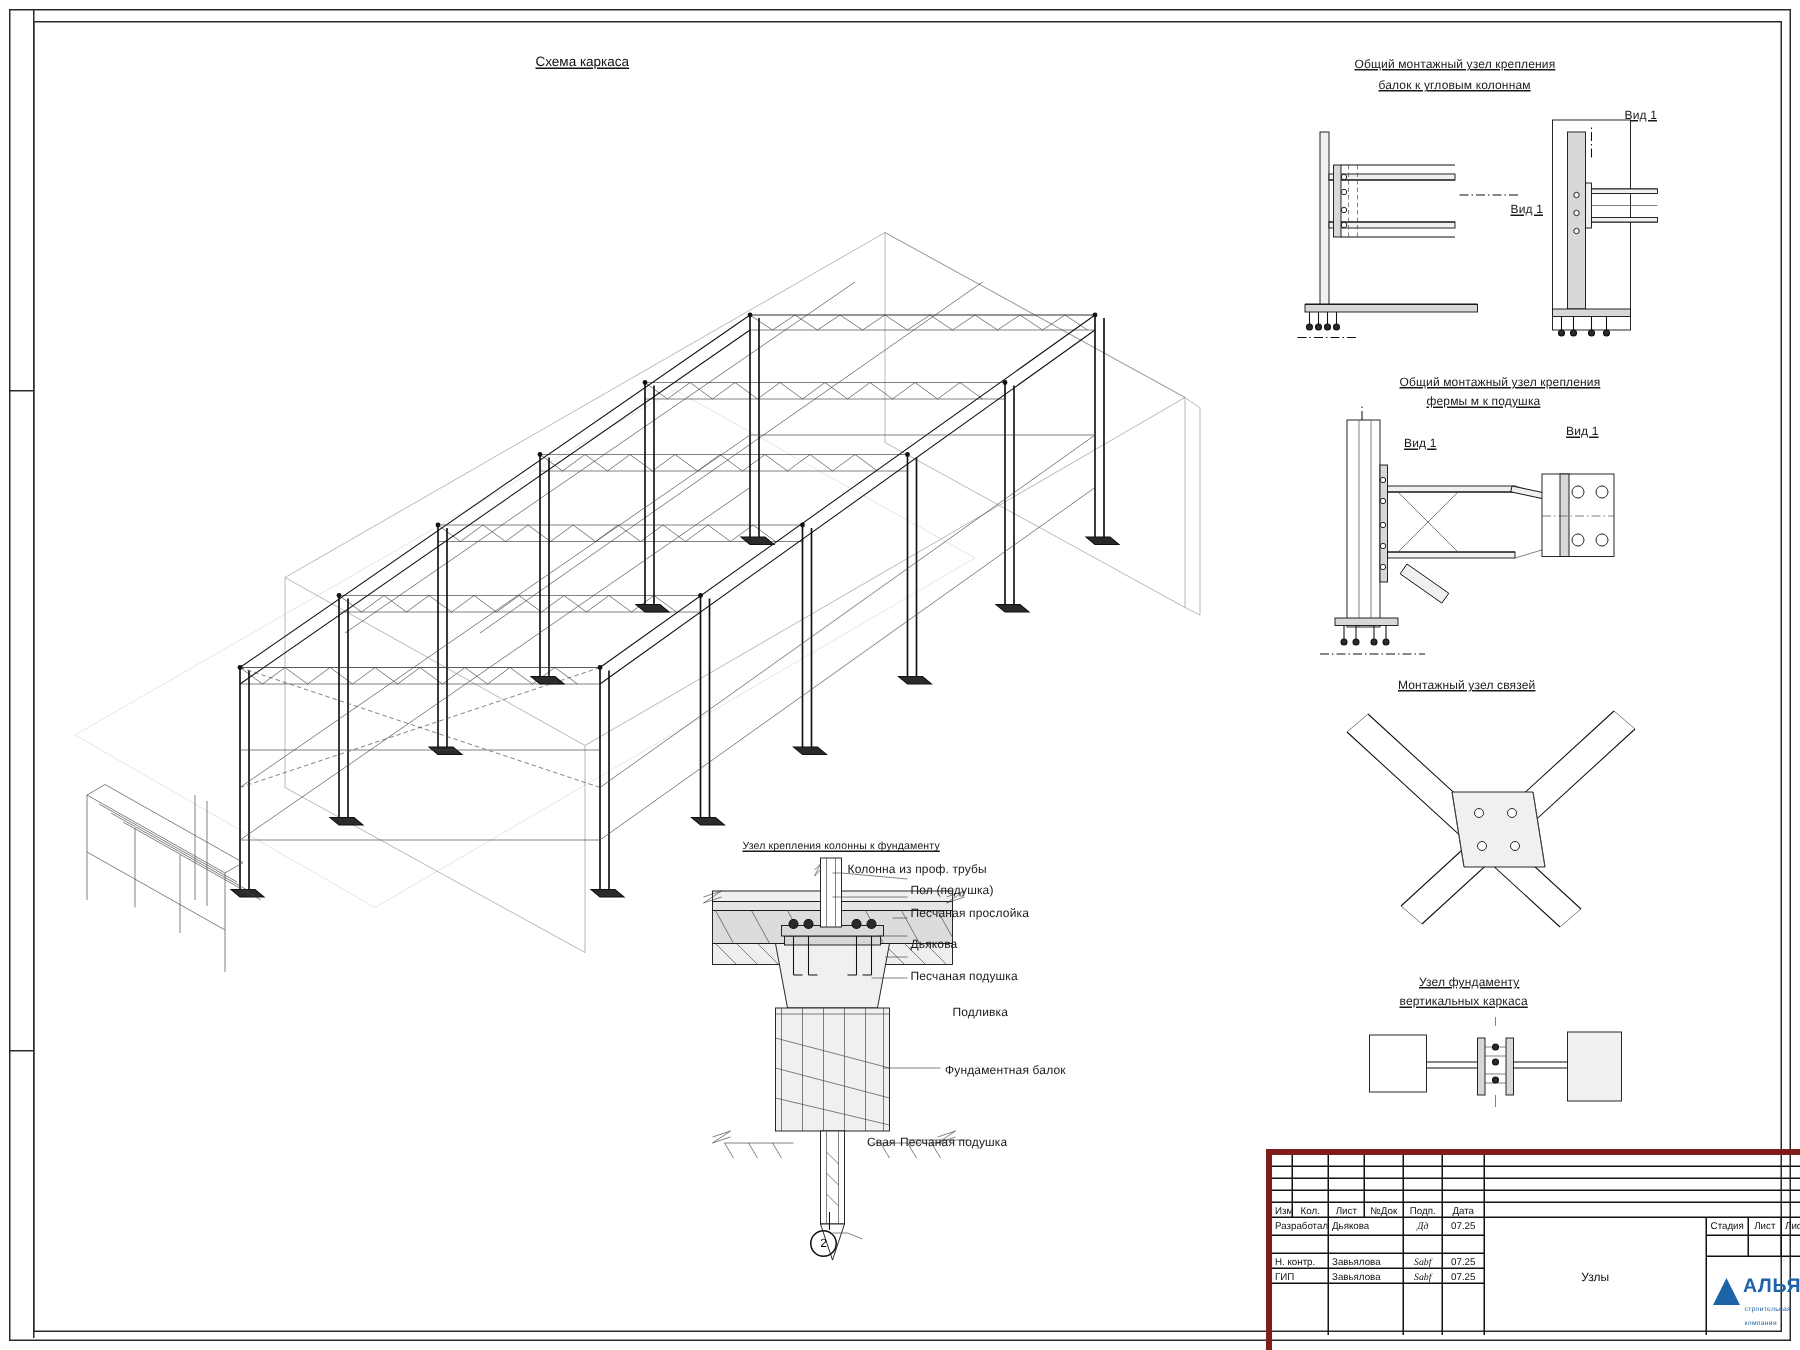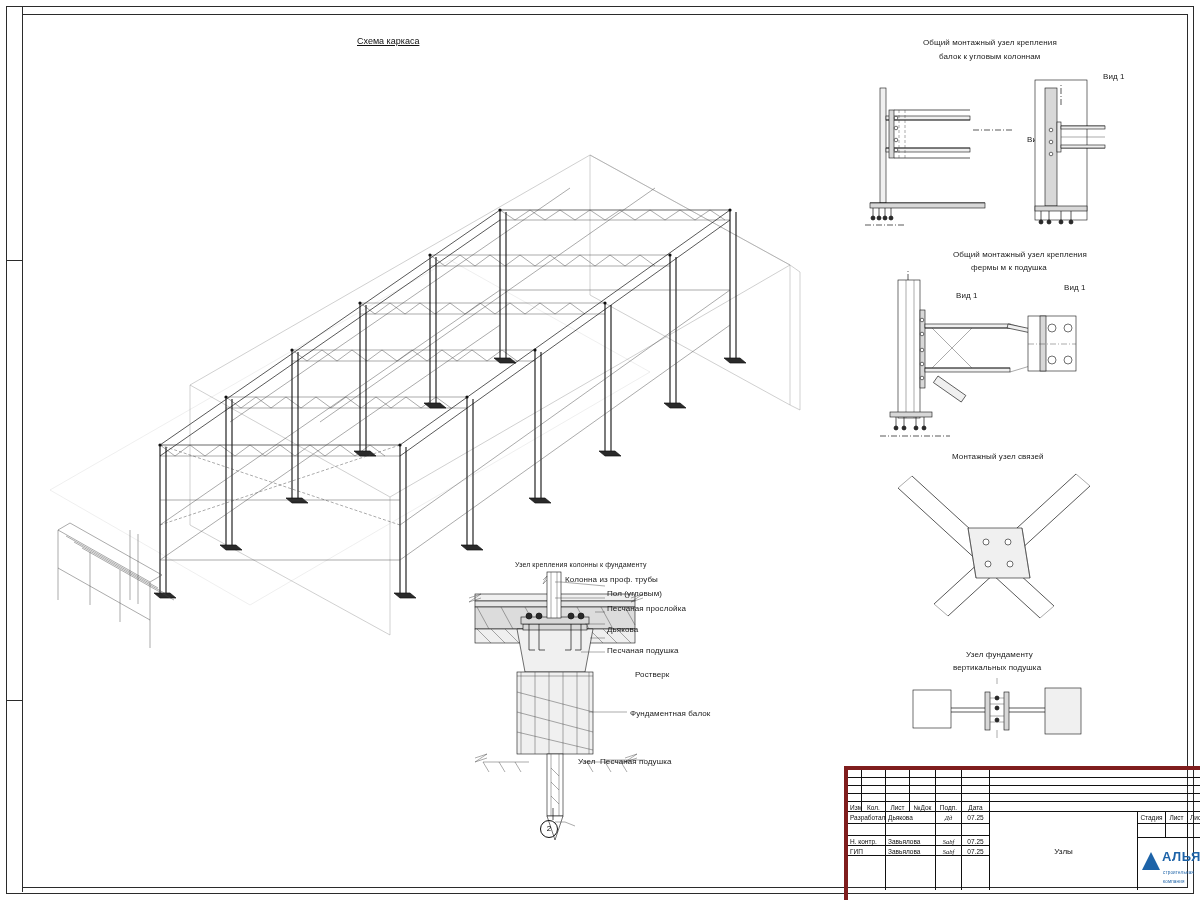--- a/index.html
+++ b/index.html
@@ -7,21 +7,21 @@
   #sheet{position:relative;width:1200px;height:900px;background:#fff;}
 
   
   .frame-outer{position:absolute;left:6px;top:6px;width:1186px;height:886px;border:1px solid #2b2b2b;}
   .frame-inner{position:absolute;left:22px;top:14px;width:1164px;height:872px;border:1px solid #2b2b2b;}
   .frame-left-band{position:absolute;left:6px;top:6px;width:16px;height:886px;border-right:1px solid #2b2b2b;}
   .band-tick{position:absolute;left:6px;width:16px;border-top:1px solid #2b2b2b;}
 
   
   .lbl{position:absolute;font-size:8px;color:#1a1a1a;white-space:nowrap;letter-spacing:.1px;}
-  .lbl.u{margin-left:20px;}
+  .lbl.u{text-decoration:underline;}
   .title-c{position:absolute;font-size:9px;text-decoration:underline;white-space:nowrap;color:#111;}
 
   
   svg{position:absolute;overflow:visible;}
   .ln{stroke:#111;fill:none;stroke-width:.7;}
   .ln-t{stroke:#444;fill:none;stroke-width:.45;}
   .ln-vt{stroke:#888;fill:none;stroke-width:.4;}
   .fill-d{fill:#2a2a2a;}
   .fill-g{fill:#d8d8d8;stroke:#111;stroke-width:.6;}
   .fill-l{fill:#f0f0f0;stroke:#111;stroke-width:.6;}
@@ -271,21 +271,21 @@
       <path d="M78 60 L132 60 L140 110 L86 110 Z" class="fill-l"></path>
       <circle cx="96" cy="74" r="3" class="fill-w"></circle>
         <circle cx="118" cy="74" r="3" class="fill-w"></circle>
       <circle cx="98" cy="96" r="3" class="fill-w"></circle>
         <circle cx="120" cy="96" r="3" class="fill-w"></circle>
       <path d="M78 60 L86 110 M132 60 L140 110" class="ln-t"></path>
     </g>
   </svg>
 
   <div class="lbl u" style="left:946px;top:650px;">Узел фундаменту</div>
-  <div class="lbl u" style="left:933px;top:663px;">вертикальных подушка</div>
+  <div class="lbl u" style="left:933px;top:663px;">вертикальных каркаса</div>
 
   <svg style="left:905px;top:678px;" width="185" height="80" viewBox="0 0 185 80">
     <g class="ln">
       <rect x="8" y="12" width="38" height="38" class="fill-w"></rect>
       <rect x="140" y="10" width="36" height="46" class="fill-l"></rect>
       <path d="M46 30 L80 30 M46 34 L80 34"></path>
       <path d="M104 30 L140 30 M104 34 L140 34"></path>
       <rect x="80" y="14" width="5" height="38" class="fill-g"></rect>
       <rect x="99" y="14" width="5" height="38" class="fill-g"></rect>
       <path d="M85 20 L99 20 M85 26 L99 26 M85 38 L99 38 M85 44 L99 44" class="ln-t"></path>
@@ -362,27 +362,27 @@
       <path d="M130 52 L150 52"></path>
       <path d="M135 66 L150 66"></path>
       <path d="M126 80 L150 80"></path>
       <path d="M134 140 L160 140 L172 140"></path>
       <path d="M100 250 L110 250 L120 254"></path>
       <path d="M150 188 L172 188 L190 188"></path>
     </g>
   </svg>
 
   <div class="lbl" style="left:565px;top:575px;">Колонна из проф. трубы</div>
-  <div class="lbl" style="left:607px;top:589px;">Пол (угловым)</div>
+  <div class="lbl" style="left:607px;top:589px;">Пол (подушка)</div>
   <div class="lbl" style="left:607px;top:604px;">Песчаная прослойка</div>
   <div class="lbl" style="left:607px;top:625px;">Дьякова</div>
   <div class="lbl" style="left:607px;top:646px;">Песчаная подушка</div>
-  <div class="lbl" style="left:635px;top:670px;">Ростверк</div>
+  <div class="lbl" style="left:635px;top:670px;">Подливка</div>
   <div class="lbl" style="left:630px;top:709px;">Фундаментная балок</div>
-  <div class="lbl" style="left:578px;top:757px;">Узел</div>
+  <div class="lbl" style="left:578px;top:757px;">Свая</div>
   <div class="lbl" style="left:600px;top:757px;">Песчаная подушка</div>
 
   <div class="circle-num" style="left:540px;top:820px;">2</div>
   <svg style="left:548px;top:808px;" width="10" height="14" viewBox="0 0 10 14">
       <path class="ln" d="M5 0 L5 12"></path>
     </svg>
 
   <div class="tb">
 
     <div class="cell" style="left:0;top:0;width:14px;height:8px;"></div>

